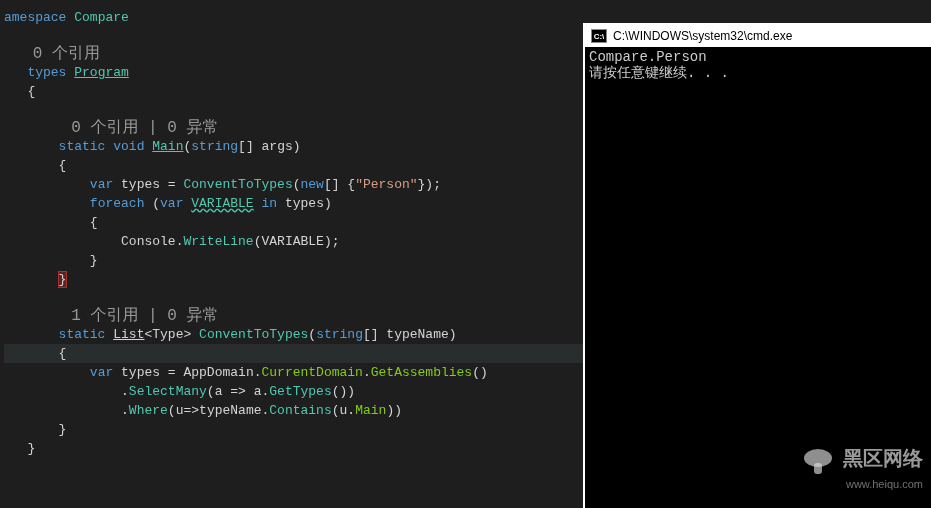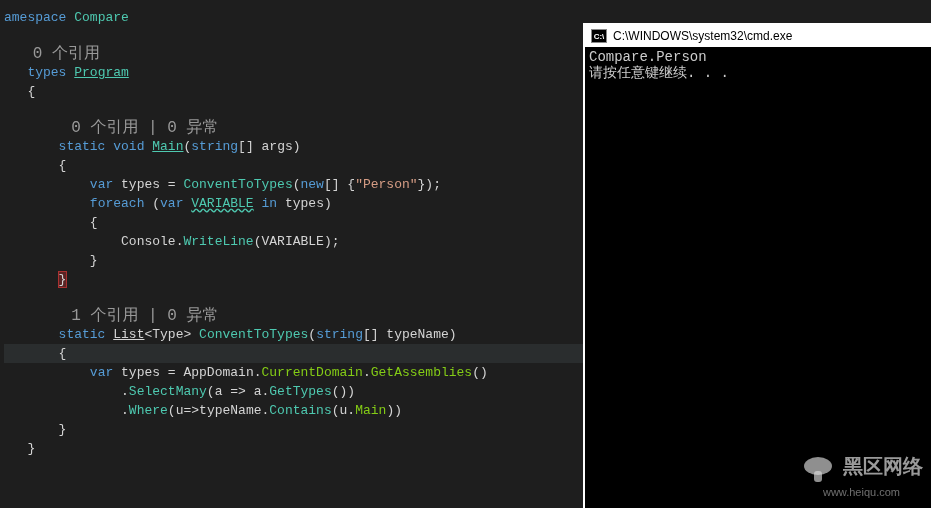--- a/index.html
+++ b/index.html
@@ -65,25 +65,25 @@
       font-family: Liberation Mono, monospace;
       font-size: 14px;
       padding: 2px 4px;
       line-height: 16px;
     }
     .cmd-line { white-space: pre; }
     
     .watermark {
       position: absolute;
       right: 8px;
-      bottom: 8px;
+      bottom: 16px;
       color: rgba(200,200,200,0.55);
       font-family: 'Microsoft YaHei', sans-serif;
       font-size: 11px;
-      text-align: center;
+      text-align: right;
       line-height: 15px;
     }
     .watermark .big { font-size: 20px; font-weight: bold; color: rgba(220,220,220,0.7); }
     .mushroom {
       width: 36px; height: 30px;
       display: inline-block;
       vertical-align: middle;
       margin-right: 4px;
     }
   </style>

